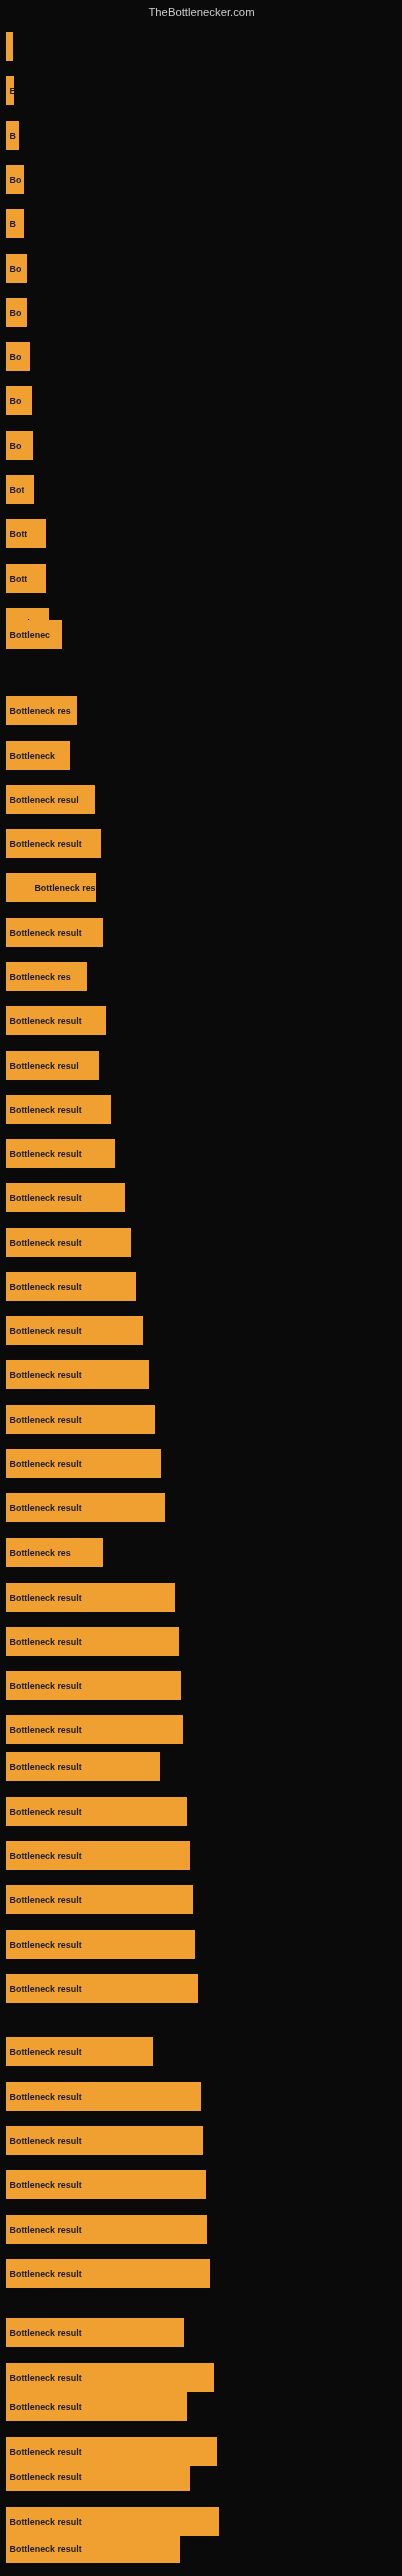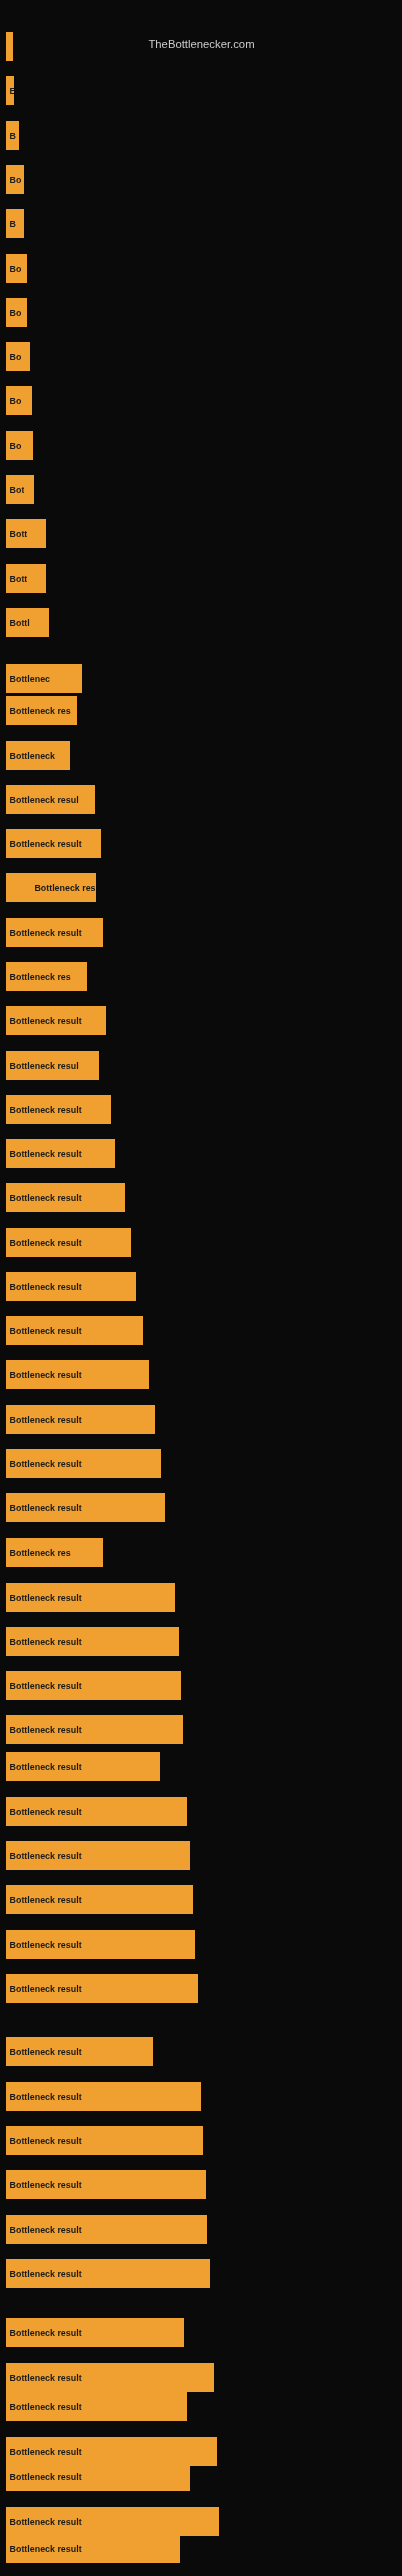--- a/index.html
+++ b/index.html
@@ -16,21 +16,20 @@
       overflow: hidden;
     }
     .site-title {
       position: absolute;
       top: 6.4px;
       left: 50%;
       transform: translateX(-50%);
       color: #cccccc;
       font-size: 11.3px;
       white-space: nowrap;
-      margin-top: 32px;
     }
     .bar-item {
       position: absolute;
       left: 6.4px;
       height: 29px;
       background-color: #f0a030;
       display: flex;
       align-items: center;
       padding-left: 3.2px;
     }
@@ -81,21 +80,21 @@
     </div>
     <div class="bar-item" style="top: 519px; width: 40px;">
       <span class="bar-label">Bott</span>
     </div>
     <div class="bar-item" style="top: 564px; width: 40px;">
       <span class="bar-label">Bott</span>
     </div>
     <div class="bar-item" style="top: 608px; width: 43px; align-items: center;">
       <span class="bar-label">Bottl</span>
     </div>
-    <div class="bar-item" style="top: 664px; width: 76px;">
+    <div class="bar-item" style="top: 620px; width: 56px;">
       <span class="bar-label">Bottlenec</span>
     </div>
     <div class="bar-item" style="top: 696px; width: 71px;">
       <span class="bar-label">Bottleneck res</span>
     </div>
     <div class="bar-item" style="top: 741px; width: 64px;">
       <span class="bar-label">Bottleneck</span>
     </div>
     <div class="bar-item" style="top: 785px; width: 89px;">
       <span class="bar-label">Bottleneck resul</span>

